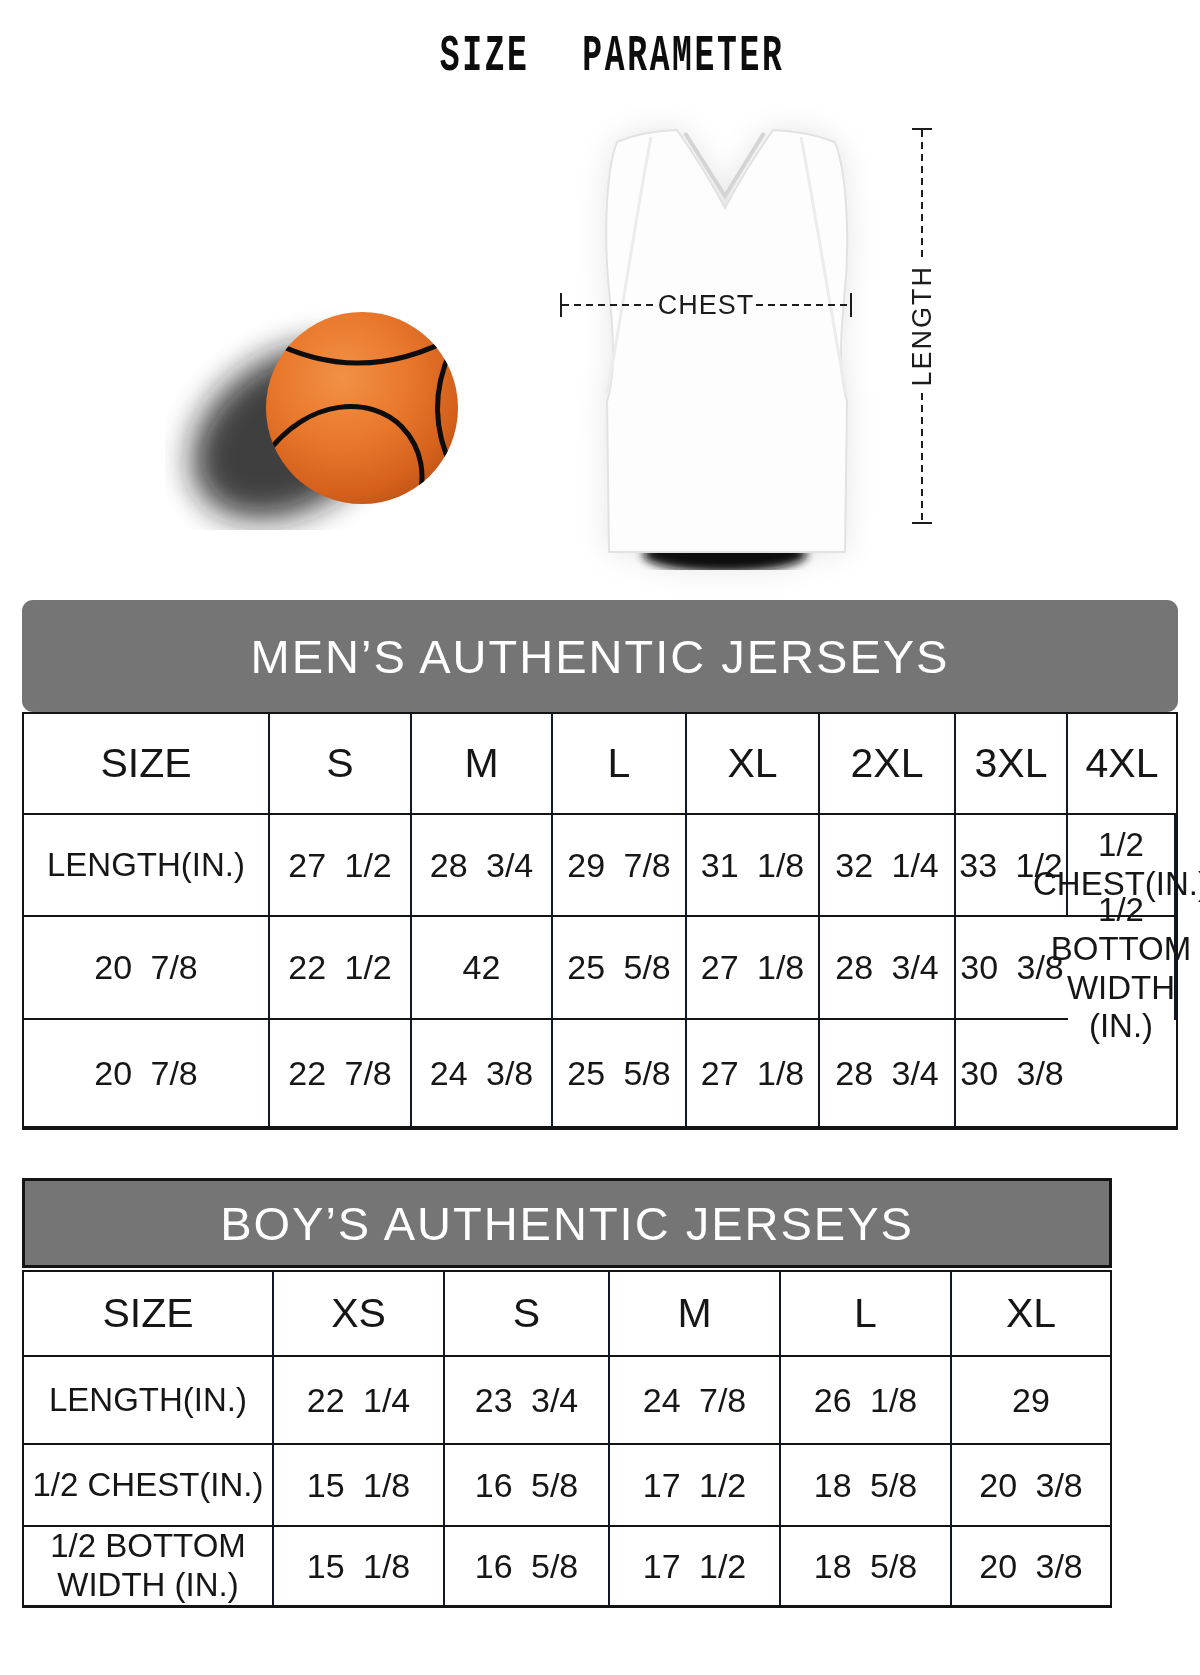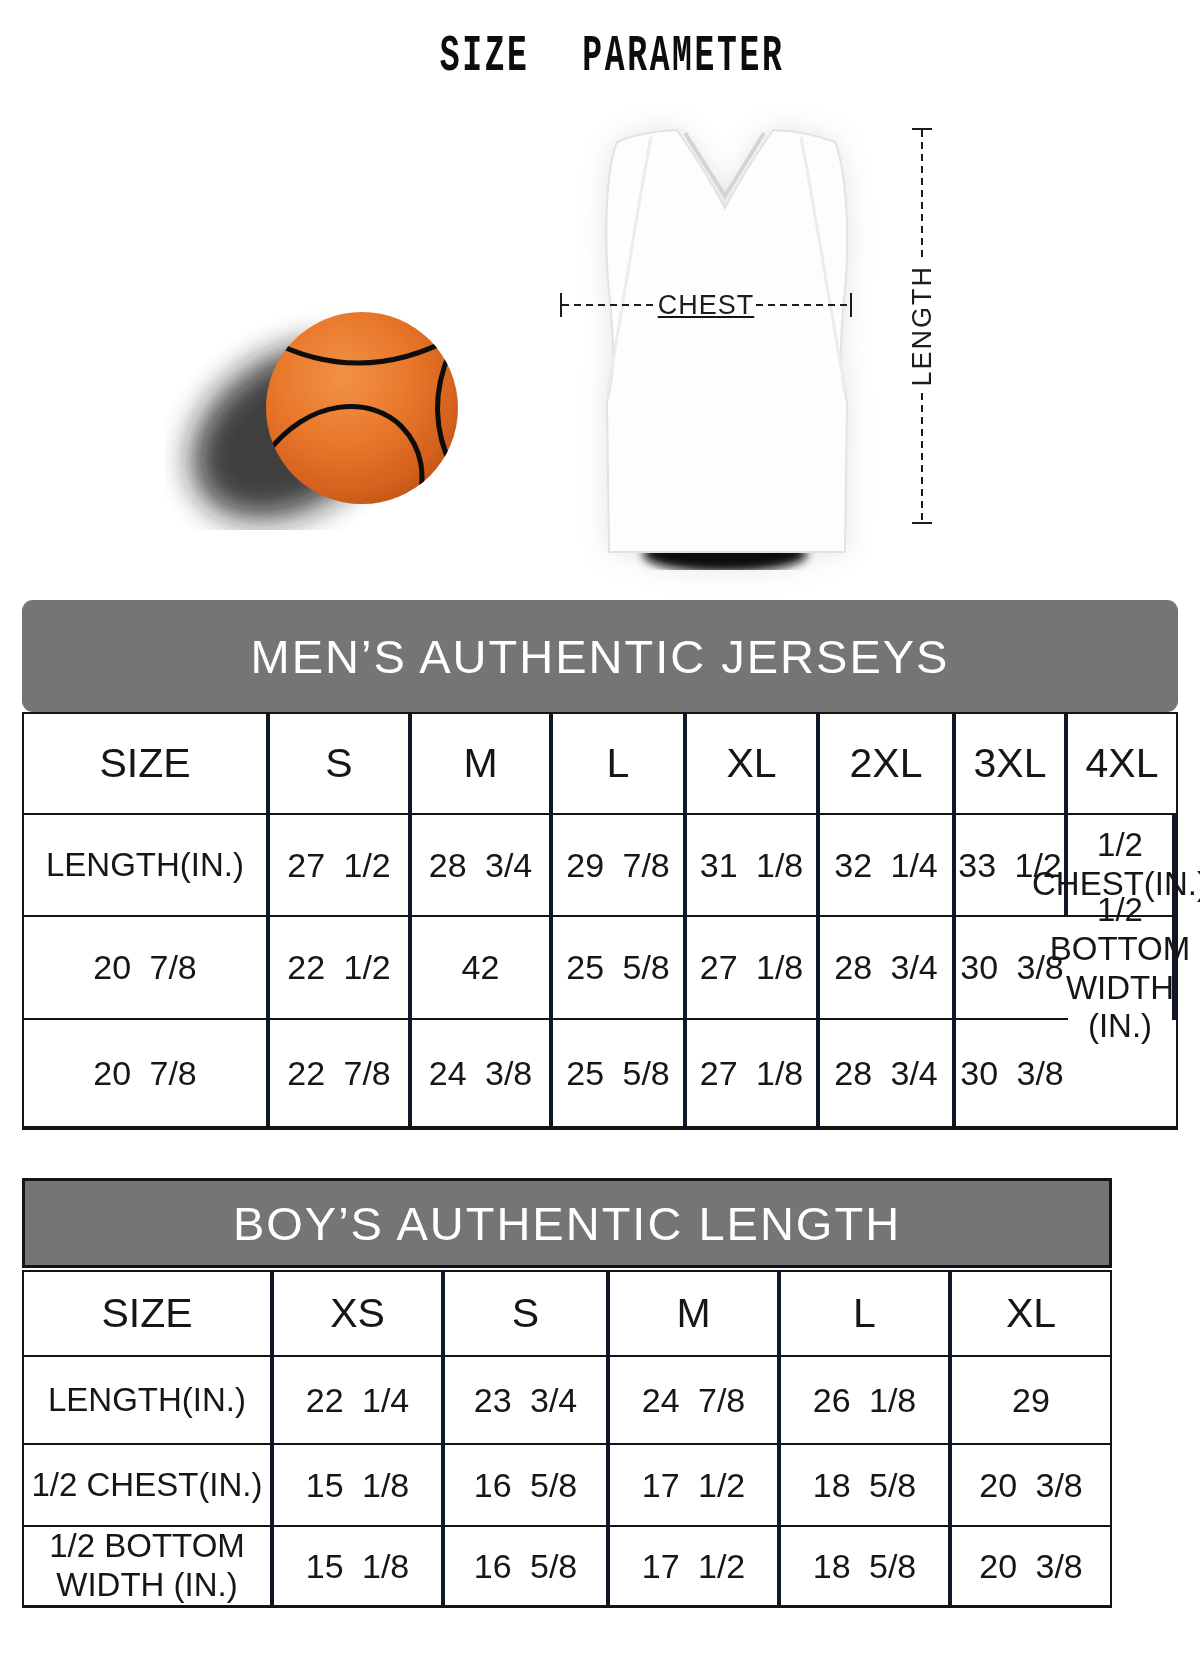--- a/index.html
+++ b/index.html
@@ -20,21 +20,21 @@
   .ball-svg   { position:absolute; left:165px; top:280px; }
   .jersey-svg { position:absolute; left:555px; top:118px; filter:drop-shadow(0 0 14px rgba(0,0,0,0.10)); }
 
   .dash-h { height:2px; flex:1; background:repeating-linear-gradient(to right,#1c1c1c 0 7px,transparent 7px 12px); }
   .dash-v { width:2px; flex:1; background:repeating-linear-gradient(to bottom,#1c1c1c 0 7px,transparent 7px 12px); }
   .tick-v { width:2px; height:24px; background:#1c1c1c; }
   .tick-h { width:20px; height:2px; background:#1c1c1c; }
 
   .chest-line {
     position:absolute; left:560px; top:292px; width:292px; height:26px;
-    display:flex; align-items:center;text-decoration:underline;
+    display:flex; align-items:center;
   }
   .chest-line .lbl { font-size:27px; color:#1c1c1c; letter-spacing:1px; padding:0 2px; }
 
   .length-line {
     position:absolute; left:906px; top:128px; width:32px; height:396px;
     display:flex; flex-direction:column; align-items:center;
   }
   .length-line .lbl {
     font-size:27px; color:#1c1c1c; letter-spacing:2px; padding:6px 0;
     writing-mode:vertical-rl; transform:rotate(180deg);
@@ -56,21 +56,21 @@
     grid-template-rows:101px 102px 103px 106px;
     border-bottom-width:4px;
   }
   .grid-boys {
     left:22px; top:1270px; width:1090px;
     grid-template-columns:250px 171px 165px 171px 171px 158px;
     grid-template-rows:85px 88px 82px 78px;
     border-bottom-width:3px;
   }
   .cell {
-    border-right:4px solid #0f172a; border-bottom:2px solid #141414;
+    border-right:2px solid #0f172a; border-bottom:2px solid #141414;
     display:flex; align-items:center; justify-content:center;
     box-sizing:border-box; text-align:center; color:#161616;
   }
   .cell.lc { border-right:none; }
   .cell.lr { border-bottom:none; }
   .hdr  { font-size:41px; }
   .rlab { font-size:33px; line-height:1.18; padding:16px 4px; }
   .val  { font-size:34px; word-spacing:9px; }
 </style>
 </head>
@@ -181,21 +181,21 @@
     <div class="cell val lr">20 7/8</div>
     <div class="cell val lr">22 7/8</div>
     <div class="cell val lr">24 3/8</div>
     <div class="cell val lr">25 5/8</div>
     <div class="cell val lr">27 1/8</div>
     <div class="cell val lr">28 3/4</div>
     <div class="cell val lr lc">30 3/8</div>
   </div>
 
   <div class="band band-boys">
-    <div class="band-title">BOY’S AUTHENTIC LENGTH</div>
+    <div class="band-title">BOY’S AUTHENTIC JERSEYS</div>
   </div>
   <div class="grid grid-boys">
     <div class="cell hdr">SIZE</div>
     <div class="cell hdr">XS</div>
     <div class="cell hdr">S</div>
     <div class="cell hdr">M</div>
     <div class="cell hdr">L</div>
     <div class="cell hdr lc">XL</div>
 
     <div class="cell rlab">LENGTH(IN.)</div>

